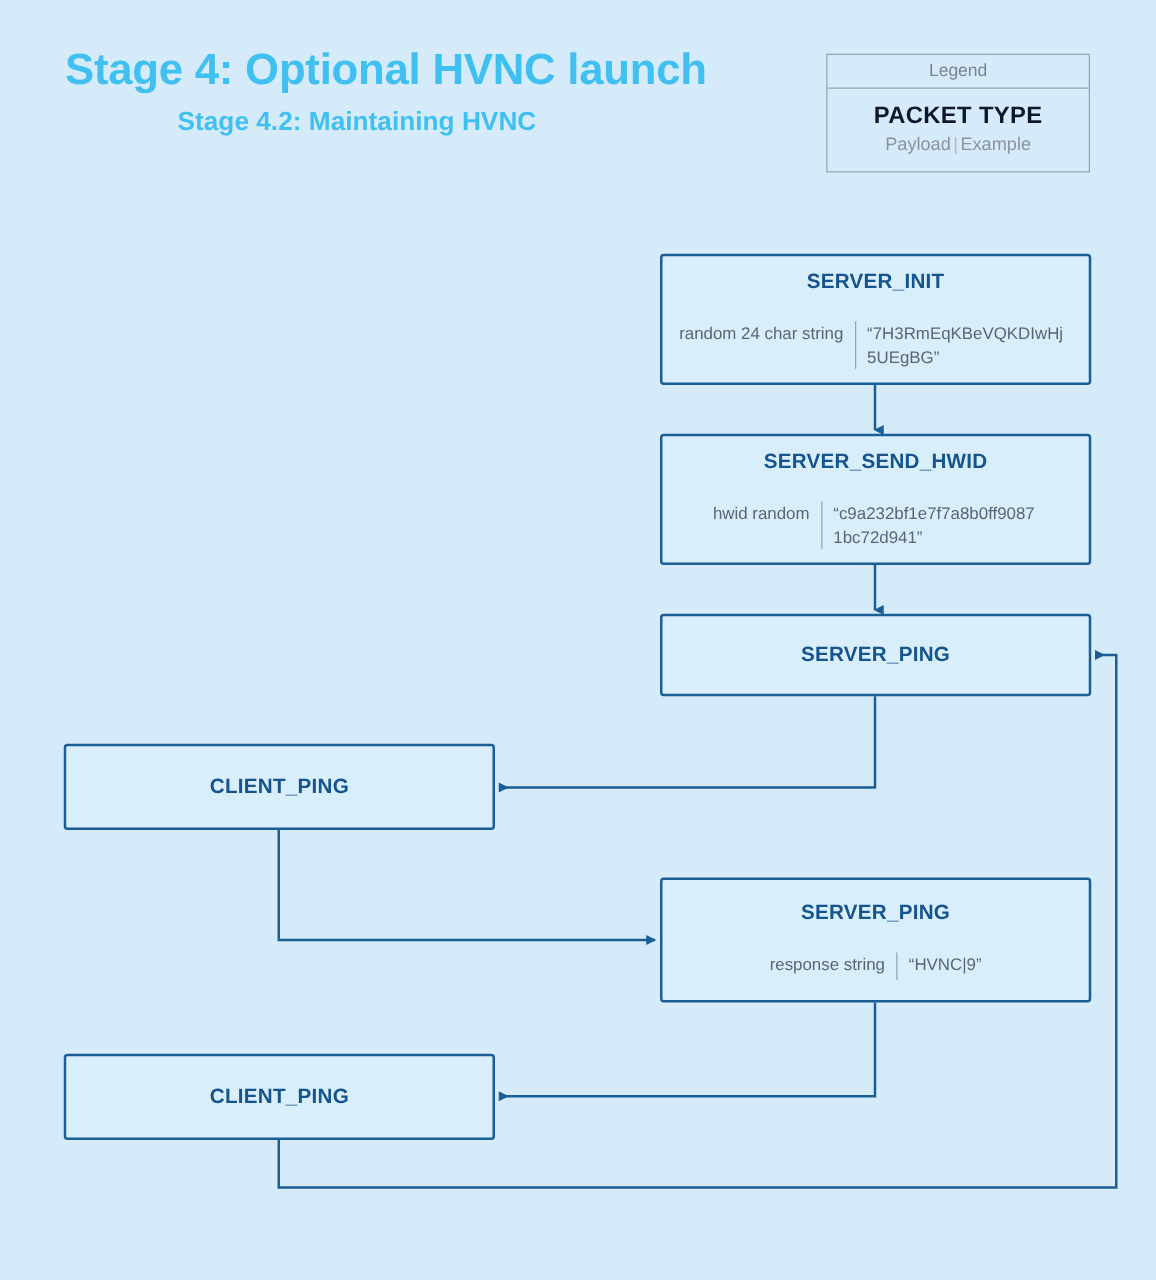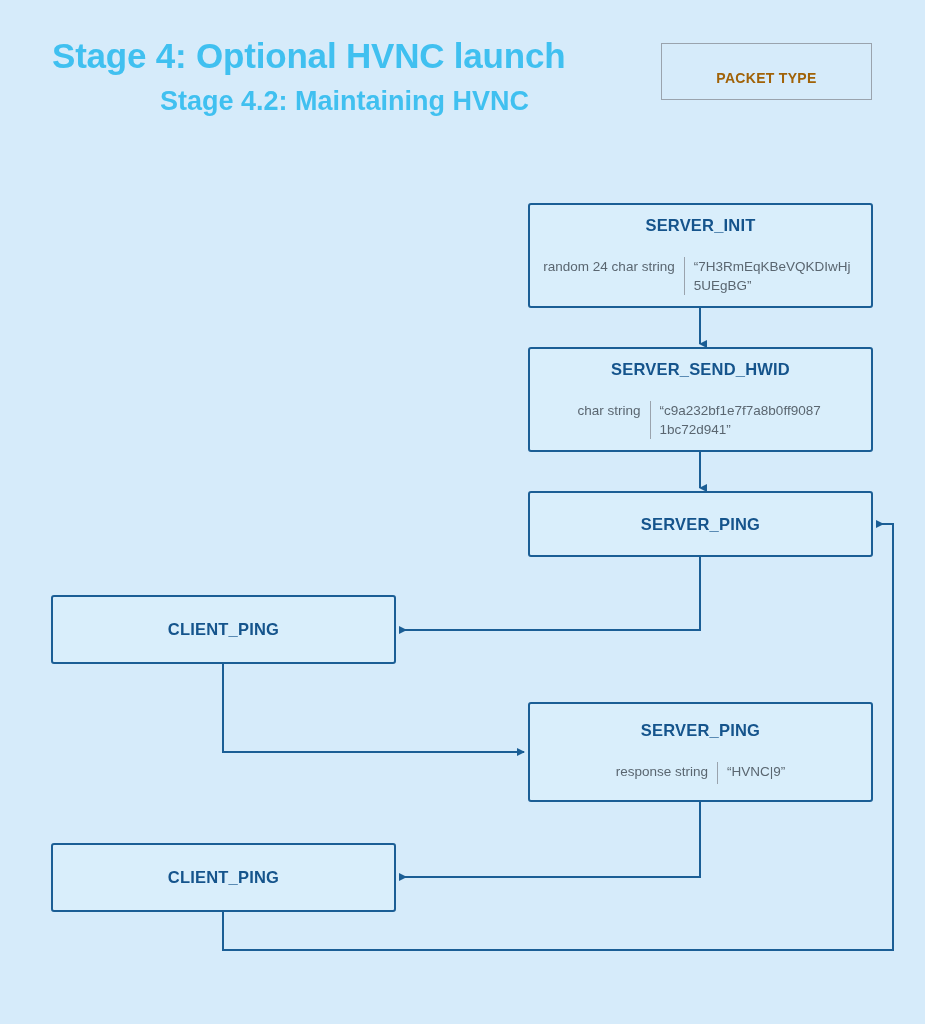--- a/index.html
+++ b/index.html
@@ -26,23 +26,23 @@
     left: 52px;
     top: 36px;
     font-size: 35px;
     font-weight: bold;
     color: #40c0f0;
     letter-spacing: -0.2px;
     white-space: nowrap;
   }
   .subtitle {
     position: absolute;
-    left: 160px;
+    left: 142px;
     top: 86px;
-    font-size: 27px;
+    font-size: 21px;
     font-weight: bold;
     color: #40c0f0;
     white-space: nowrap;
   }
   
   .legend {
     position: absolute;
     left: 661px;
     top: 43px;
     width: 211px;
@@ -56,26 +56,25 @@
     color: #7b848d;
     padding: 5px 0 6px 0;
     border-bottom: 1px solid #9aa3ad;
     line-height: 1.1;
   }
   .legend-body {
     text-align: center;
     padding: 9px 0 11px 0;
   }
   .legend-packet-type {
-    font-size: 14px;
-    font-weight: bold;
-    color: #a16207;
+    font-size: 19px;
+    font-weight: bold;
+    color: #0f172a;
     letter-spacing: 0.3px;
     line-height: 1.35;
-    margin-top: 16px;
   }
   .legend-payload-row {
     font-size: 14.5px;
     color: #8b949d;
     line-height: 1.4;
     white-space: nowrap;
   }
   .legend-sep {
     color: #b0b8c0;
     padding: 0 2px;
@@ -172,38 +171,40 @@
 
   <path d="M700,802 L700,877 L400,877" stroke="#1b5e95" stroke-width="2" fill="none" marker-end="url(#arrow-left)"></path>
 
   <path d="M223,912 L223,950 L893,950 L893,524 L877,524" stroke="#1b5e95" stroke-width="2" fill="none" marker-end="url(#arrow-left)"></path>
 </svg>
 
 <div class="title">Stage 4: Optional HVNC launch</div>
 <div class="subtitle">Stage 4.2: Maintaining HVNC</div>
 
 <div class="legend">
+  <div class="legend-header">Legend</div>
   <div class="legend-body">
     <div class="legend-packet-type">PACKET TYPE</div>
+    <div class="legend-payload-row"><span>Payload</span><span class="legend-sep">|</span><span>Example</span></div>
   </div>
 </div>
 
 <div class="node" id="node-server-init">
   <div class="node-title">SERVER_INIT</div>
   <div class="node-payload">
     <div class="payload-label">random 24 char string</div>
     <div class="payload-divider"></div>
     <div class="payload-example">“7H3RmEqKBeVQKDIwHj5UEgBG”</div>
   </div>
 </div>
 
 <div class="node" id="node-server-send-hwid">
   <div class="node-title">SERVER_SEND_HWID</div>
   <div class="node-payload">
-    <div class="payload-label">char string</div>
+    <div class="payload-label">hwid random</div>
     <div class="payload-divider"></div>
     <div class="payload-example">“c9a232bf1e7f7a8b0ff90871bc72d941”</div>
   </div>
 </div>
 
 <div class="node" id="node-server-ping-1">
   <div class="node-title">SERVER_PING</div>
 </div>
 
 <div class="node" id="node-client-ping-1">

